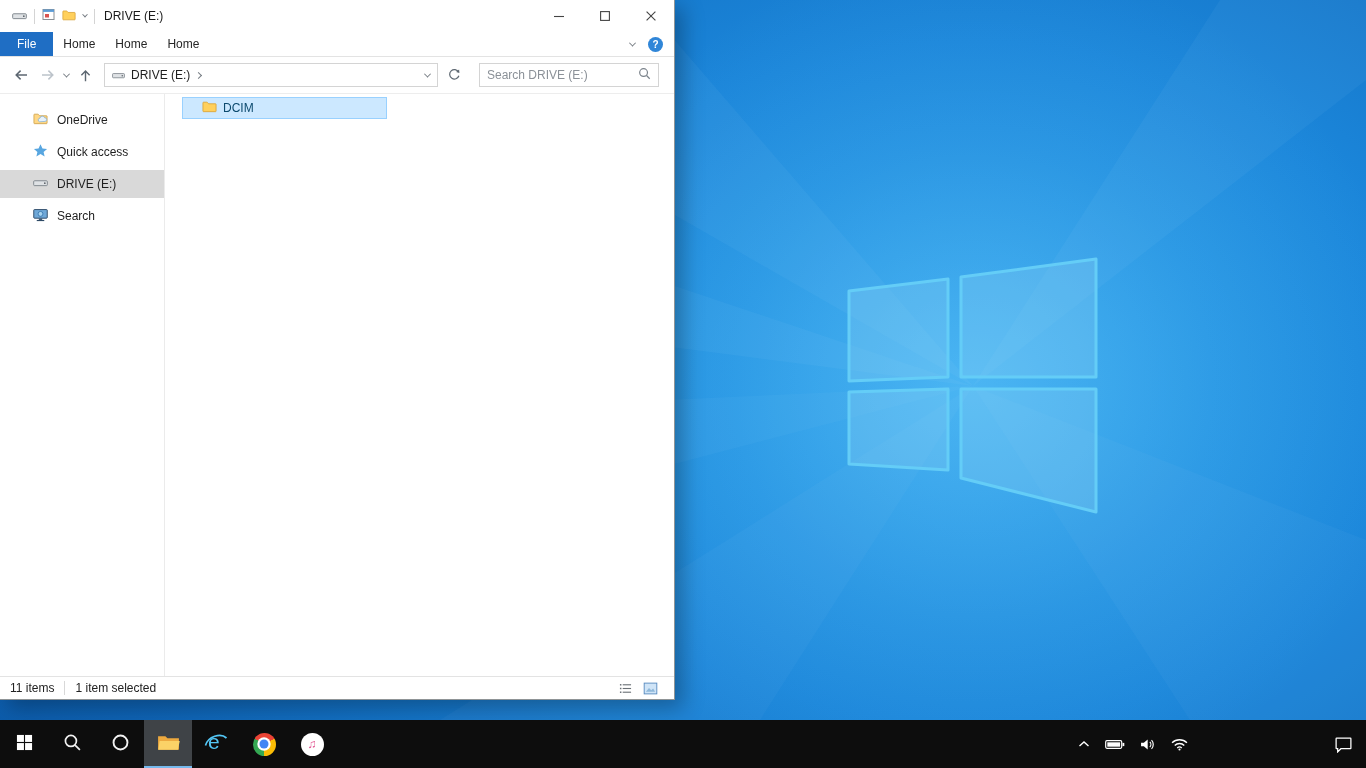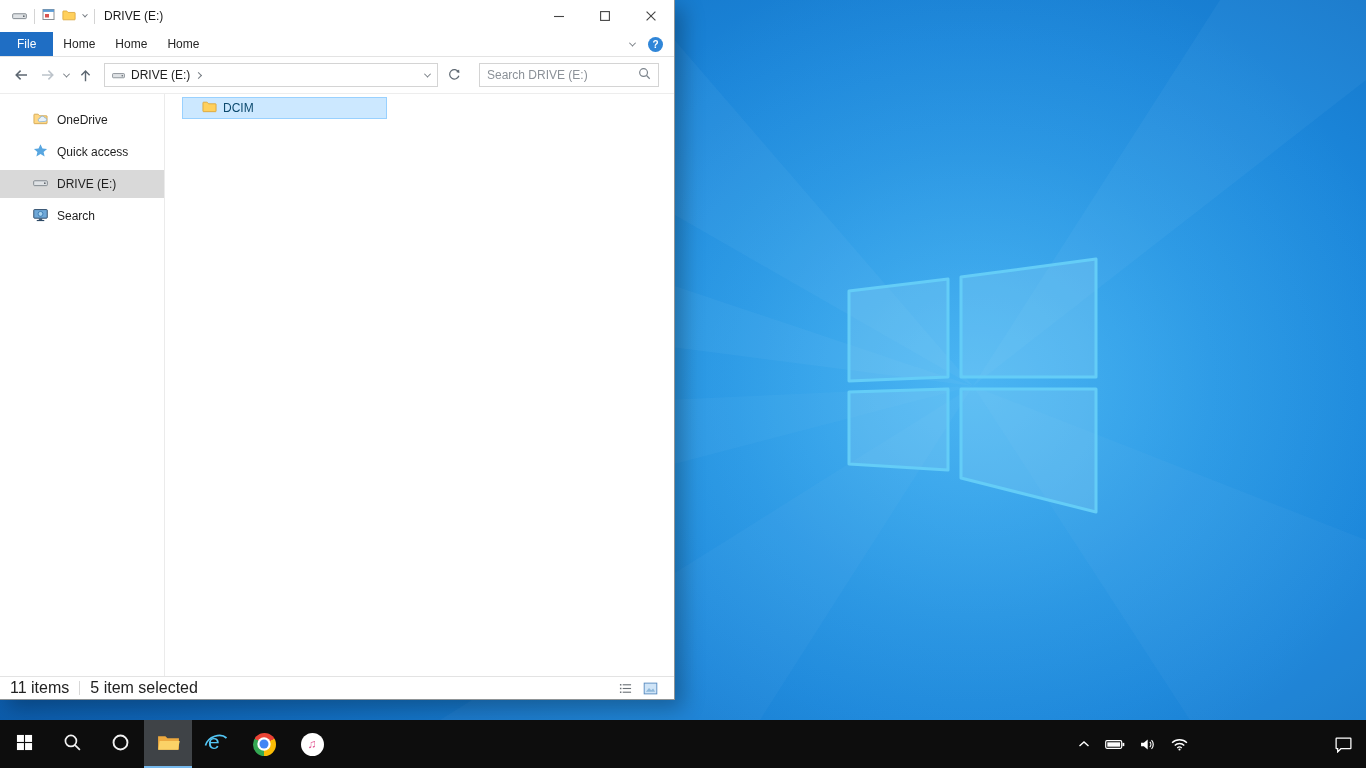--- a/index.html
+++ b/index.html
@@ -58,21 +58,21 @@
   .side-item { height:28px; margin-bottom:4px; display:flex; align-items:center; gap:9px;
     padding-left:33px; font-size:12px; color:#1f1f1f; }
   .side-item.selected { background: var(--sidebar-selected, #d9d9d9); }
 
   .content { flex:1; position:relative; }
   .file-tile { position:absolute; left:17px; top:3px; width:205px; height:22px;
     display:flex; align-items:center; gap:6px; padding-left:19px; font-size:12px; color:#0c4a6e;
     background: var(--selection-bg, #cce8ff); border:1px solid var(--selection-border, #99d1ff); }
 
   .statusbar { flex:0 0 23px; border-top:1px solid #e3e3e3; display:flex; align-items:center;
-    padding:0 10px; font-size:16px; color:#222; background:#fff; }
+    padding:0 10px; font-size:12px; color:#222; background:#fff; }
   .status-sep { width:1px; height:14px; background:#d8d8d8; margin:0 10px; }
   .status-views { margin-left:auto; display:flex; gap:5px; padding-right:4px; }
   .view-btn { width:20px; height:18px; display:flex; align-items:center; justify-content:center; }
 
   
   .chev { display:inline-block; width:5px; height:5px;
     border-right:1.3px solid #757b82; border-bottom:1.3px solid #757b82; }
   .chev.down { transform: rotate(45deg) translate(-1px,-1px); }
   .chev.right { transform: rotate(-45deg); }
   .chev.tiny { width:4px; height:4px; }
@@ -282,21 +282,21 @@
             </svg>
         </span>
         <span>DCIM</span>
       </div>
     </div>
   </div>
 
   <div class="statusbar">
     <span>11 items</span>
     <span class="status-sep"></span>
-    <span>5 item selected</span>
+    <span>1 item selected</span>
     <div class="status-views">
       <div class="view-btn">
         <svg width="15" height="13" viewBox="0 0 16 14">
             <g stroke="#6a7076" stroke-width="1.2">
               <line x1="5" y1="3" x2="14" y2="3"></line>
               <line x1="5" y1="7" x2="14" y2="7"></line>
               <line x1="5" y1="11" x2="14" y2="11"></line>
             </g>
             <g fill="#6a7076">
               <rect x="2" y="2.2" width="1.6" height="1.6"></rect>

